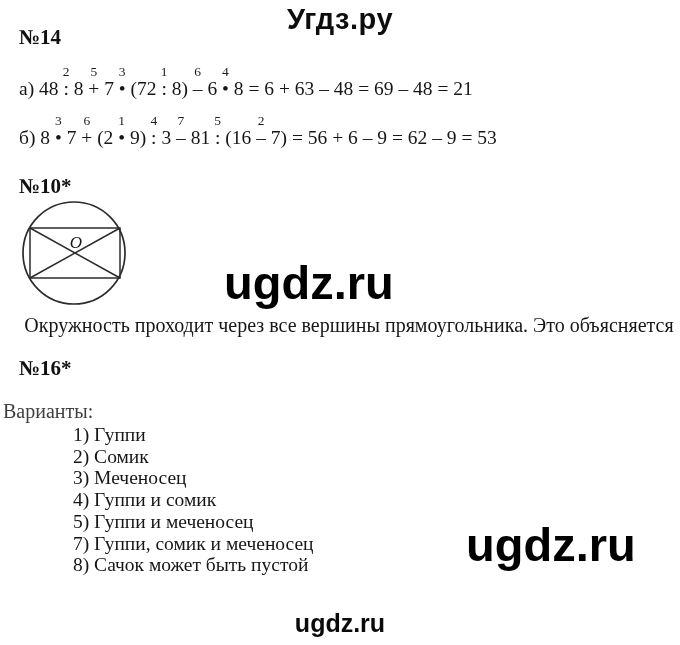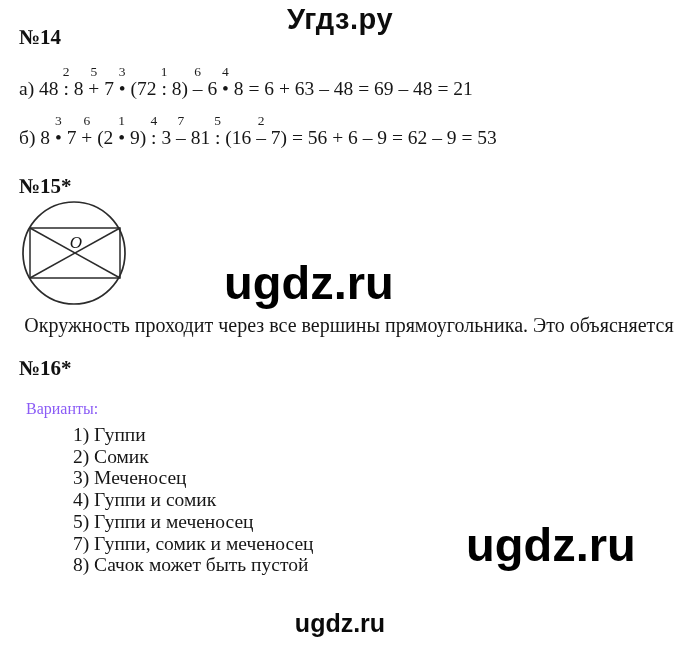--- a/index.html
+++ b/index.html
@@ -64,21 +64,21 @@
   #wm-right  { top: 521px; left: 466px; font-size: 47px; }
 
   .answer {
     top: 313px; left: 19px; width: 660px;
     font-size: 20px;
     line-height: 25px;
     color: #161616;
     text-align: center;
   }
 
-  #intro16 { top: 400px; left: 26px; font-size: 16px; color: #8b5cf6; }
+  #intro16 { top: 400px; left: 3px; font-size: 20px; color: #404040; }
 
   #variants {
     top: 424px; left: 40px;
     font-size: 19.5px;
     line-height: 21.7px;
     color: #161616;
     margin-left: 33px;
   }
 
   #page-footer {
@@ -92,21 +92,21 @@
 </style>
 </head>
 <body>
 
 <div class="abs site-header">Угдз.ру</div>
 
 <div class="abs task-heading" id="h14">№14</div>
 <div class="abs expr" id="expr0"><span class="tok">а) 48 </span><span class="tok">:<span class="ord">2</span></span><span class="tok"> 8 </span><span class="tok">+<span class="ord">5</span></span><span class="tok"> 7 </span><span class="tok">•<span class="ord">3</span></span><span class="tok"> (72 </span><span class="tok">:<span class="ord">1</span></span><span class="tok"> 8) </span><span class="tok">–<span class="ord">6</span></span><span class="tok"> 6 </span><span class="tok">•<span class="ord">4</span></span><span class="tok"> 8 = 6 + 63 – 48 = 69 – 48 = 21</span></div>
 <div class="abs expr" id="expr1"><span class="tok">б) 8 </span><span class="tok">•<span class="ord">3</span></span><span class="tok"> 7 </span><span class="tok">+<span class="ord">6</span></span><span class="tok"> (2 </span><span class="tok">•<span class="ord">1</span></span><span class="tok"> 9) </span><span class="tok">:<span class="ord">4</span></span><span class="tok"> 3 </span><span class="tok">–<span class="ord">7</span></span><span class="tok"> 81 </span><span class="tok">:<span class="ord">5</span></span><span class="tok"> (16 </span><span class="tok">–<span class="ord">2</span></span><span class="tok"> 7) = 56 + 6 – 9 = 62 – 9 = 53</span></div>
 
-<div class="abs task-heading" id="h15">№15*</div>
+<div class="abs task-heading" id="h15">№10*</div>
 
 <svg class="abs" id="diagram" width="140" height="122" viewBox="0 0 140 122">
   <circle cx="64" cy="57" r="51" fill="none" stroke="#2b2b2b" stroke-width="1.7"></circle>
   <rect x="20" y="32" width="90" height="50" fill="none" stroke="#2b2b2b" stroke-width="1.5"></rect>
   <line x1="20" y1="32" x2="110" y2="82" stroke="#2b2b2b" stroke-width="1.5"></line>
   <line x1="110" y1="32" x2="20" y2="82" stroke="#2b2b2b" stroke-width="1.5"></line>
   <text x="66" y="52" text-anchor="middle" font-size="17" font-style="italic" font-family="Liberation Serif, serif" fill="#161616">O</text>
 </svg>
 
 <div class="abs watermark" id="wm-center">ugdz.ru</div>

